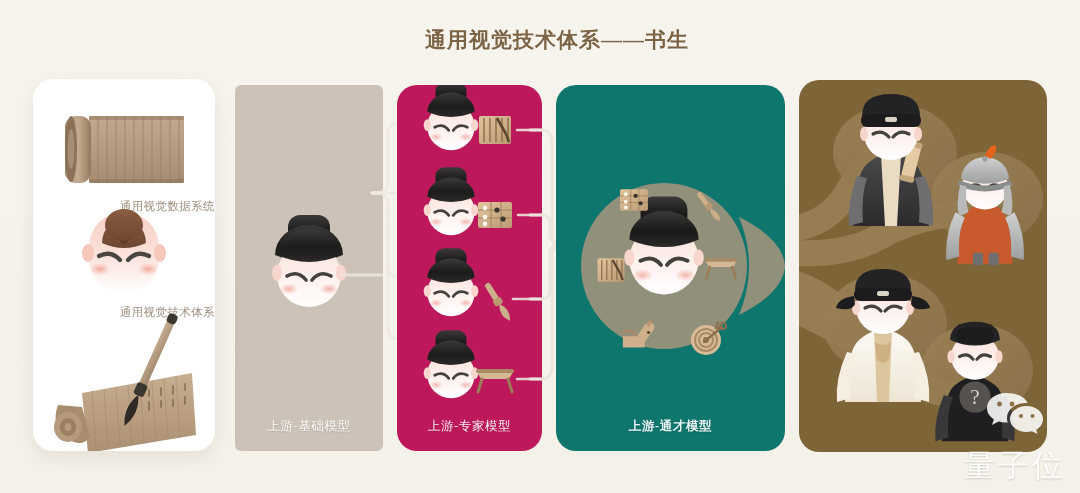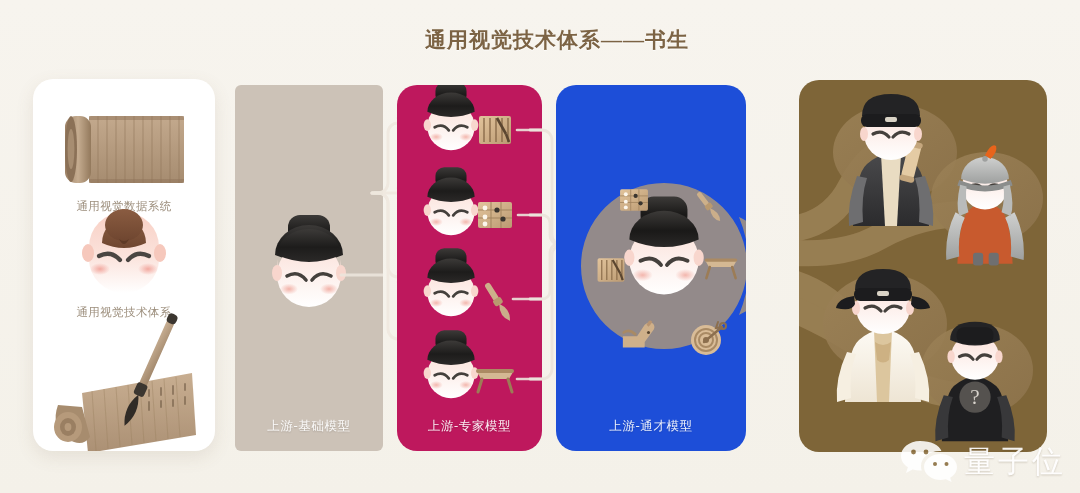--- a/index.html
+++ b/index.html
@@ -73,21 +73,21 @@
   
   #card-data {
     left: 33px; top: 79px;
     width: 182px; height: 372px;
     background: #ffffff;
     box-shadow: 0 6px 18px rgba(120,100,75,.12);
   }
   .data-item {
     position: absolute;
     left: 0; width: 100%;
-    text-align: center;
+    text-align: right;
   }
   .data-item .caption {
     font-size: 11.5px;
     color: #9c8e7c;
     letter-spacing: .4px;
     margin-top: 4px;
   }
 
   
   #card-base {
@@ -98,22 +98,23 @@
   }
   
   #card-expert {
     left: 397px; top: 85px;
     width: 145px; height: 366px;
     background: #be185d;
   }
   
   #card-general {
     left: 556px; top: 85px;
-    width: 190px; height: 366px;
-    background: #1d4ed8;
+    width: 229px; height: 366px;
+    background: #0f766e;
+    font-weight: bold;
   }
   
   #card-down {
     left: 799px; top: 80px;
     width: 248px; height: 372px;
     background: #7e6538;
   }
 
   svg { display: block; overflow: visible; }
   .nosel { user-select: none; }
@@ -121,20 +122,21 @@
   
   #watermark {
     position: absolute;
     right: 14px;
     bottom: 6px;
     display: flex;
     align-items: center;
     gap: 6px;
     z-index: 9;
     opacity: .92;
+    flex-direction: column;
   }
   #watermark .wm-text {
     font-size: 31px;
     color: #ffffff;
     font-family: "Liberation Sans", sans-serif;
     letter-spacing: 3px;
     text-shadow: 0 1px 2px rgba(80,60,30,.25);
   }
 </style>
 </head>

